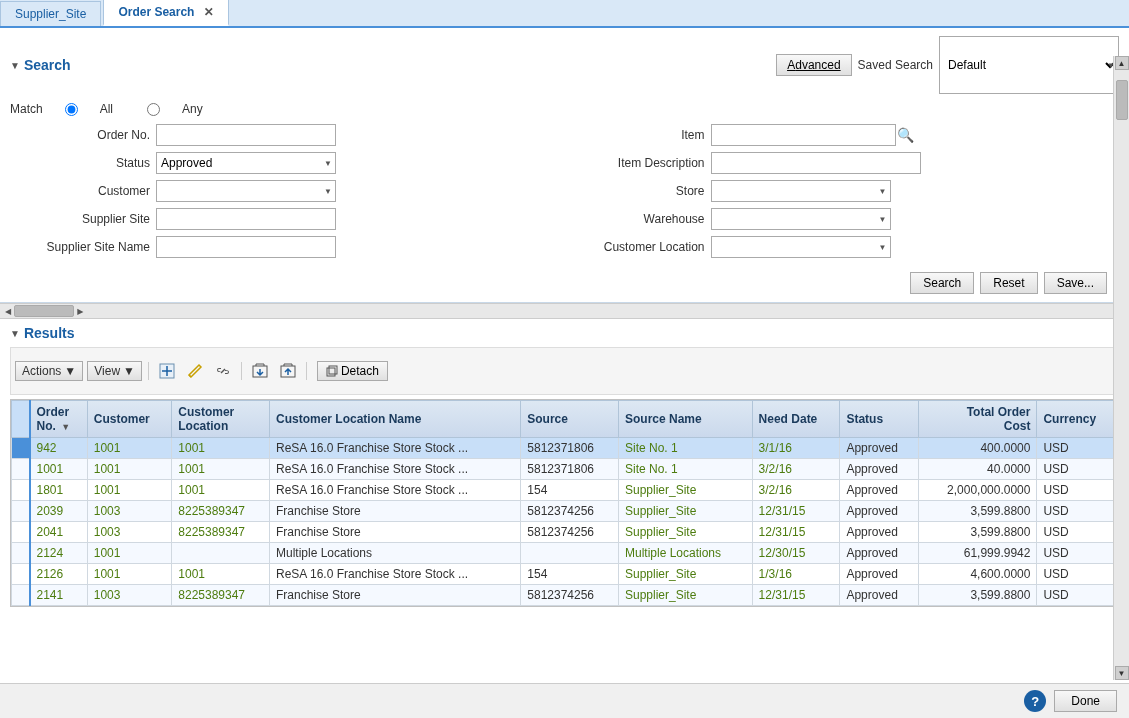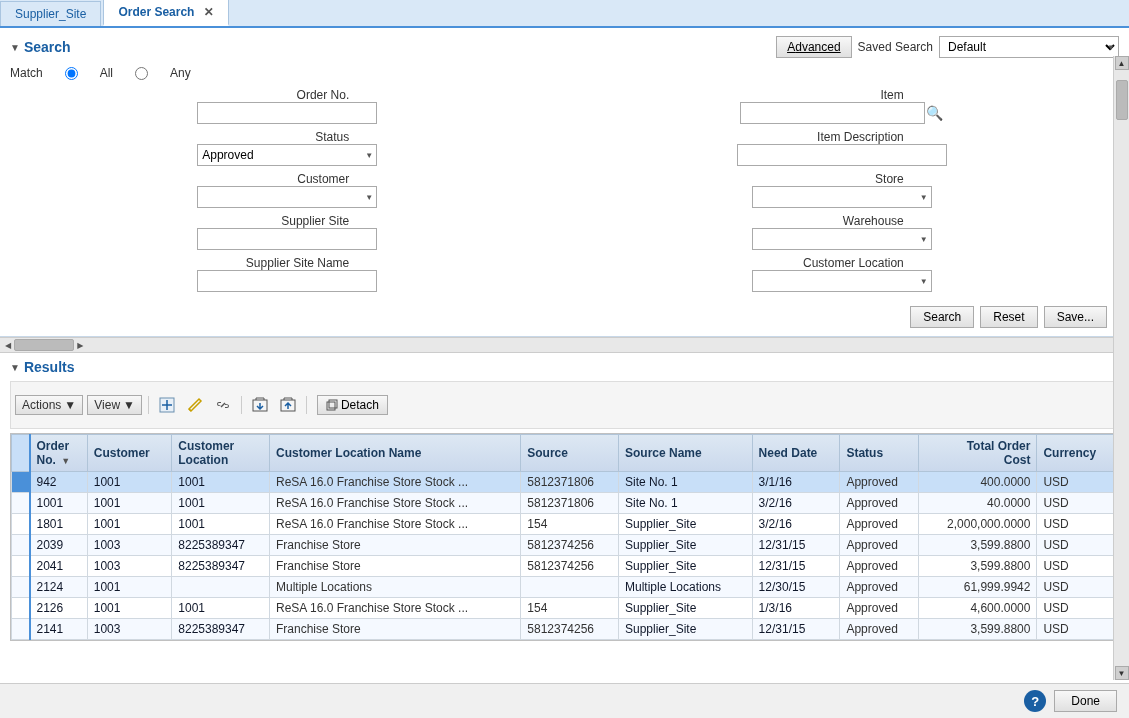--- a/index.html
+++ b/index.html
@@ -69,45 +69,44 @@
       background: linear-gradient(to bottom, #f8f8f8, #e0e0e0);
       border: 1px solid #aaa;
       padding: 3px 10px;
       cursor: pointer;
       font-size: 12px;
     }
     .btn-advanced span { text-decoration: underline; }
     .saved-search-label { font-size: 12px; }
     .saved-search-select {
       border: 1px solid #aaa;
-      padding: 2px 4px;
+      padding: 20px 4px;
       font-size: 12px;
       background: #fff;
     }
 
     .match-row {
       display: flex;
       align-items: center;
       gap: 22px;
       margin-bottom: 8px;
       font-size: 12px;
     }
-    .match-row label { margin-right: 0; }
+    .match-row label { margin-right: 12px; }
 
     .form-grid {
       display: grid;
       grid-template-columns: 1fr 1fr;
       gap: 4px 20px;
       padding: 0 10px;
     }
     .form-row {
       display: flex;
       align-items: center;
       margin-bottom: 6px;
-      flex-direction: column;
     }
     .form-label {
       text-align: right;
       min-width: 130px;
       margin-right: 6px;
       font-size: 12px;
       color: #333;
     }
     .form-input {
       border: 1px solid #aaa;
@@ -287,21 +286,21 @@
     }
     thead th.right { text-align: right; margin-top: 36px; }
     tbody tr:nth-child(even) { background: #f5f9ff; }
     tbody tr:nth-child(odd) { background: #fff; }
     tbody tr.selected { background: #c8dff8; }
     tbody td {
       border: 1px solid #d0d8e0;
       padding: 3px 6px;
       white-space: nowrap;
     }
-    tbody td.link { color: #0f172a; cursor: pointer; text-decoration: none; }
+    tbody td.link { color: #4d7c0f; cursor: pointer; text-decoration: none; }
     tbody td.right { text-align: right; }
 
     .sort-icon { font-size: 9px; color: #555; margin-left: 2px; }
 
     
     .bottom-bar {
       position: absolute;
       bottom: 0;
       left: 0;
       right: 0;

